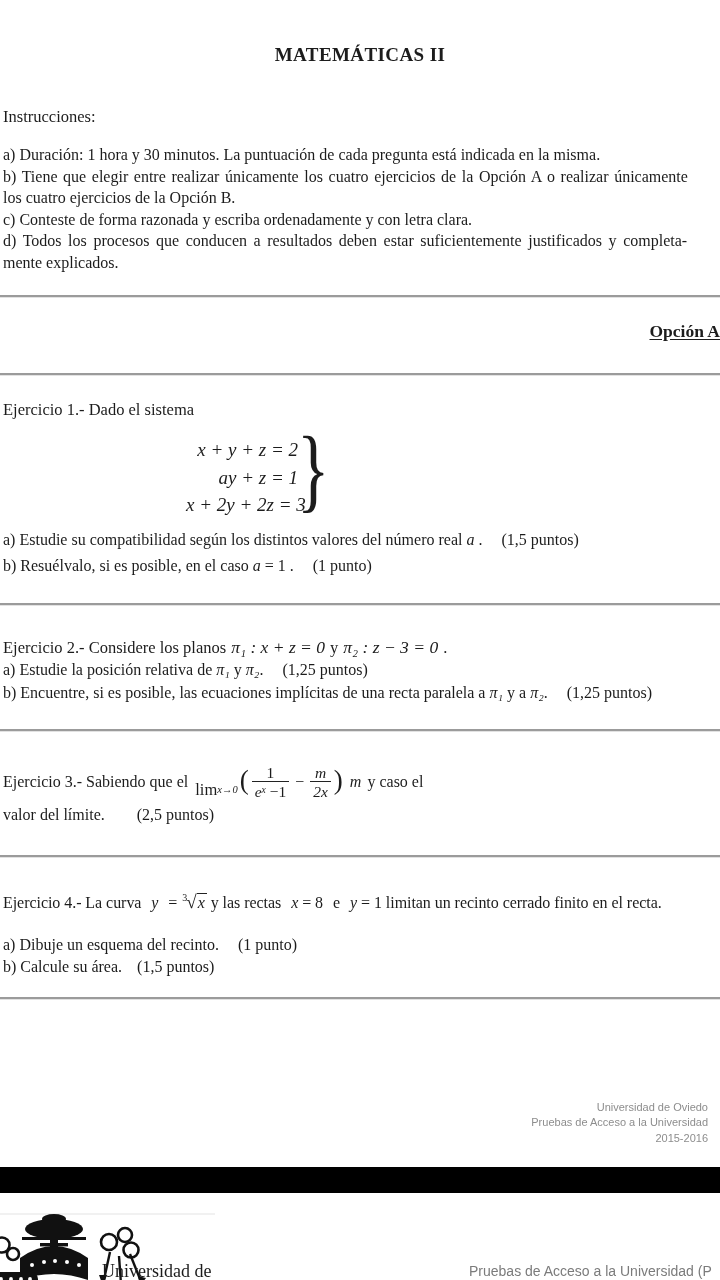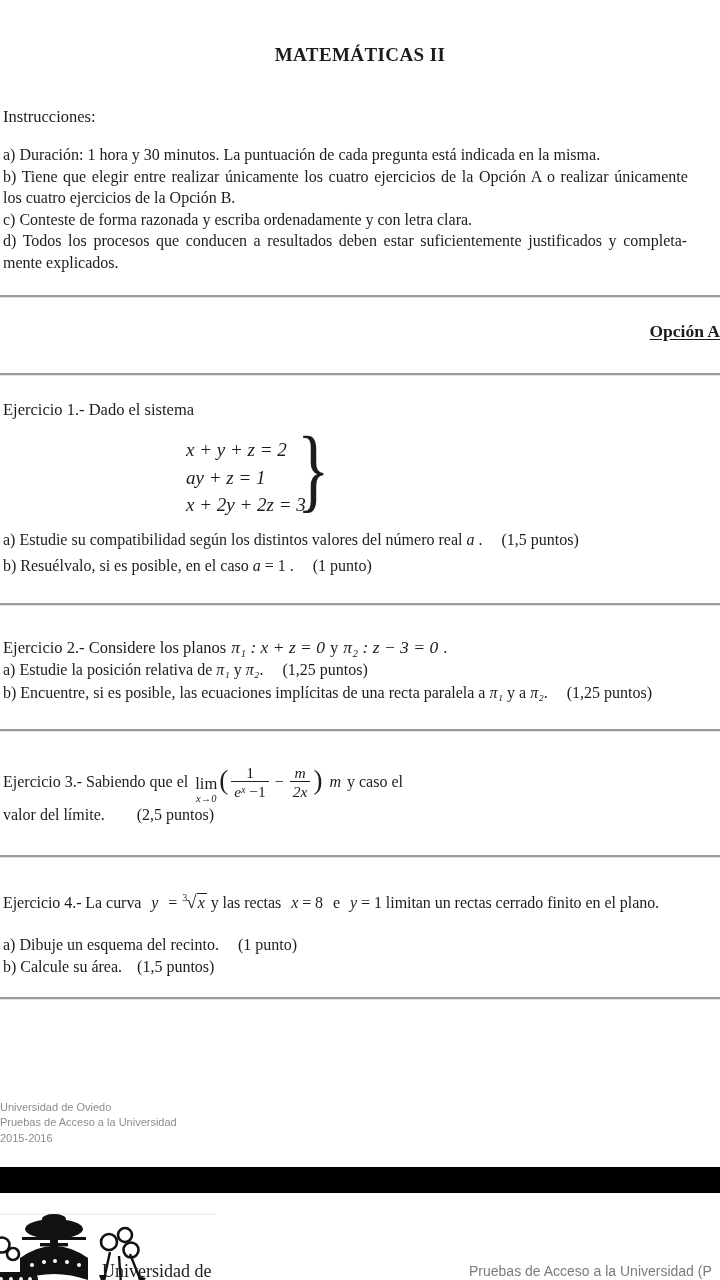--- a/index.html
+++ b/index.html
@@ -16,53 +16,53 @@
 
   .rule{left:0;width:720px;height:0;border-top:2px solid #9b9b9b;border-bottom:1px solid #e2e2e2}
   .r1{top:295px}.r2{top:373px}.r3{top:603px}.r4{top:729px}.r5{top:855px}.r6{top:997px}
 
   .opcion{top:321px;left:0;width:720px;text-align:right;font-weight:bold;font-size:17.5px;
           text-decoration:underline;text-underline-offset:2px}
 
   .exhead{left:3px;font-size:16.5px;white-space:nowrap}
   .e1{top:400px}.e2{top:637px}
 
-  .system{top:436px;left:186px;width:112px;text-align:left;font-style:italic;font-size:19px;line-height:27.5px}
+  .system{top:436px;left:186px;width:112px;text-align:right;font-style:italic;font-size:19px;line-height:27.5px}
   .eqrow{white-space:nowrap}
   .brace{top:421px;left:297px;font-size:94px;line-height:96px;font-weight:400;
          transform:scaleX(.72);transform-origin:left top}
 
   .qline{left:3px;font-size:16px;white-space:nowrap}
   .q1a{top:531px}.q1b{top:557px}
   .q2a{top:661px}.q2b{top:684px}
   .q4a{top:936px}.q4b{top:958px}
   .mi{font-style:italic}
   .m17{font-style:italic;font-size:17.5px;margin:0 5px}
   .pts{margin-left:15px}
 
   .ej3row{top:758px;left:3px;width:780px;height:48px;display:flex;align-items:center;
           white-space:nowrap;font-size:16px}
-  .limwrap{display:inline-flex;flex-direction:column;align-items:center;line-height:1;margin:16px 1px 0 7px}
+  .limwrap{display:inline-flex;flex-direction:row;align-items:center;line-height:1;margin:16px 1px 0 7px}
   .limmain{font-size:16.5px}
   .limsub{font-size:10.5px;font-style:italic;margin-top:1px}
   .paren{font-size:27px;font-weight:300;line-height:1;margin:0 1px;transform:translateY(-2px)}
   .frac{display:inline-flex;flex-direction:column;align-items:center;line-height:1.12;margin:0 2px}
   .fnum{font-size:15.5px;padding:0 2px}
   .fden{border-top:1.4px solid #222;font-size:15.5px;padding:1px 3px 0 3px}
   .msup{font-size:9.5px;font-style:italic;vertical-align:4px}
   .minus{margin:0 4px}
   .ej3l2{top:806px}
 
   .ej4row{top:891px;left:3px;font-size:16px;white-space:nowrap;letter-spacing:-.05px}
   .gapl{margin-left:6px}
   .rsup{font-size:10px;vertical-align:7px;margin-left:5px;margin-right:-1px}
   .rad{font-size:19px}
   .vinc{border-top:1.2px solid #222;font-style:italic;padding:0 2px 0 1px}
 
-  .footer{top:1100px;left:0;width:708px;text-align:left;color:#8d8d8d;
+  .footer{top:1100px;left:0;width:708px;text-align:right;color:#8d8d8d;
           font-family:"Liberation Sans",sans-serif;font-size:11px;line-height:15.3px}
 
   .bar{top:1167px;left:0;width:720px;height:26px;background:#000}
   .faint{top:1213px;left:0;width:215px;height:2px;background:#f1f1f1}
 
   .logo{top:1206px;left:-8px}
   .uni-left{top:1261px;left:102px;font-size:18px;white-space:nowrap}
   .uni-right{top:1263px;left:469px;font-family:Liberation Sans, sans-serif;font-size:14px;
              color:#7b7b7b;white-space:nowrap}
 </style>
@@ -161,21 +161,21 @@
   <div class="abs ej4row">
     <span>Ejercicio 4.- La curva</span>
     <span class="mi gapl">y</span>
     <span class="gapl">=</span><sup class="rsup">3</sup><span class="rad">√</span><span class="vinc">x</span>
     <span>y las rectas</span>
     <span class="mi gapl">x</span>
     <span>= 8</span>
     <span class="gapl">e</span>
     <span class="mi gapl">y</span>
     <span>= 1</span>
-    <span>limitan un rectas cerrado finito en el plano.</span>
+    <span>limitan un recinto cerrado finito en el recta.</span>
   </div>
   <div class="abs qline q4a">
     <span>a) Dibuje un esquema del recinto.</span>
     <span class="pts">(1 punto)</span>
   </div>
   <div class="abs qline q4b">
     <span>b) Calcule su área.</span>
     <span class="pts" style="margin-left:11px">(1,5 puntos)</span>
   </div>
 

